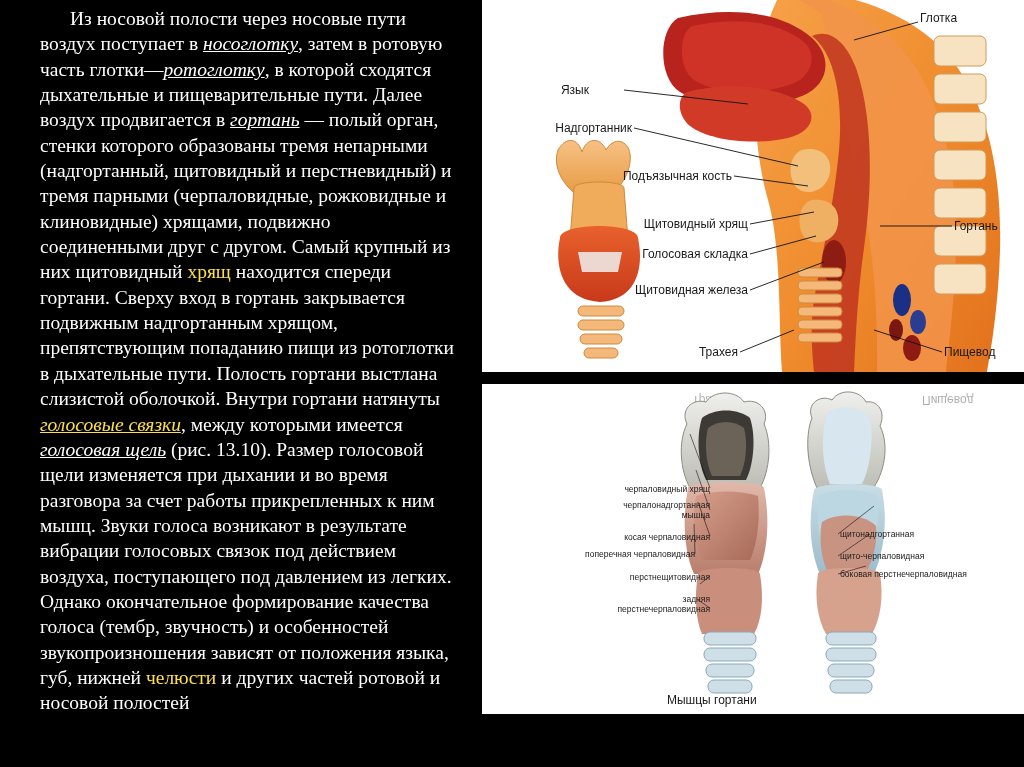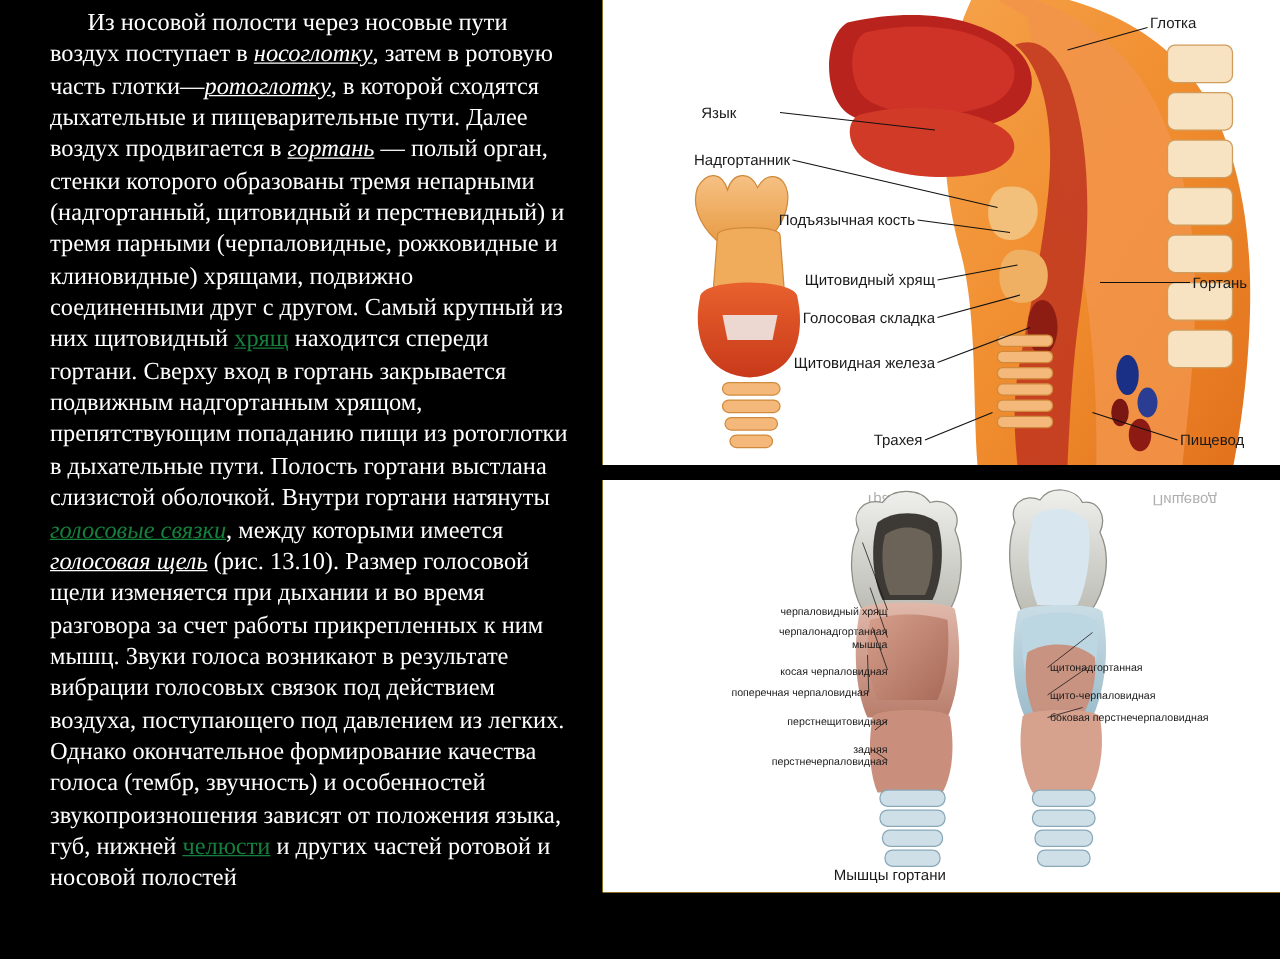--- a/index.html
+++ b/index.html
@@ -35,28 +35,27 @@
     text-align: left;
   }
   .text-col p {
     margin: 0;
   }
   .text-col .indent {
     text-indent: 30px;
   }
   .it { font-style: italic; text-decoration: underline; }
   .lnk {
-    color: #15803d;
-    text-decoration: underline;
+    color: #fde047;
   }
 
   
   .img-card {
     position: absolute;
-    background: #eab308;
+    background: #ffffff;
     overflow: hidden;
   }
   #fig-upper {
     left: 482px;
     top: 0px;
     width: 542px;
     height: 372px;
   }
   #fig-lower {
     left: 482px;

